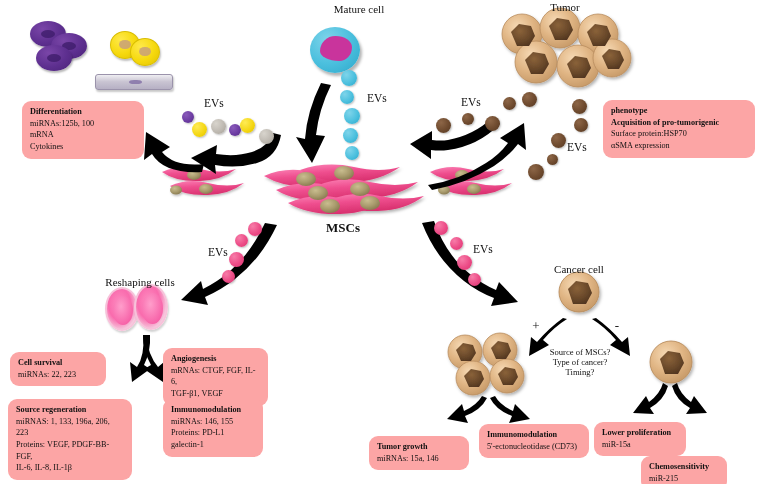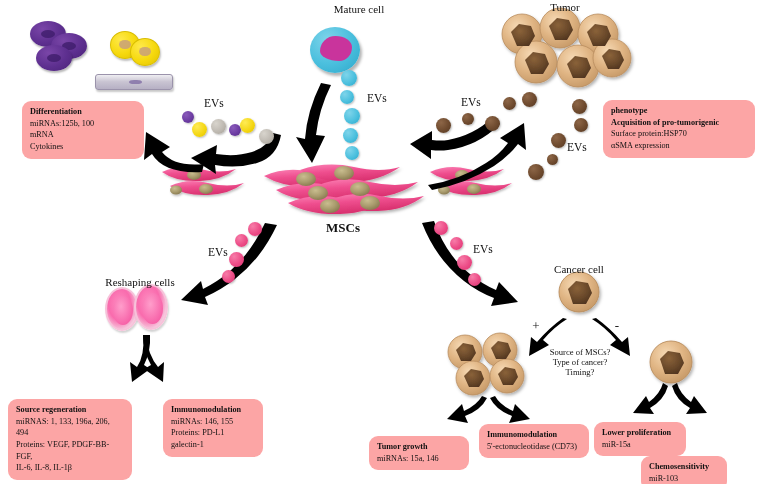--- a/index.html
+++ b/index.html
@@ -442,25 +442,34 @@
     <span class="ln">Cytokines</span>
   </div>
 
   <div class="box" style="left:603px; top:100px; width:152px;">
     <span class="hd">phenotype</span>
     <span class="hd">Acquisition of pro-tumorigenic</span>
     <span class="ln">Surface protein:HSP70</span>
     <span class="ln">αSMA expression</span>
   </div>
 
-
+  <div class="box" style="left:10px; top:352px; width:96px;">
+    <span class="hd">Cell survival</span>
+    <span class="ln">miRNAs: 22, 223</span>
+  </div>
+
+  <div class="box" style="left:163px; top:348px; width:105px;">
+    <span class="hd">Angiogenesis</span>
+    <span class="ln">mRNAs: CTGF, FGF, IL-6,</span>
+    <span class="ln">TGF-β1, VEGF</span>
+  </div>
 
   <div class="box" style="left:8px; top:399px; width:124px;">
     <span class="hd">Source regeneration</span>
-    <span class="ln">miRNAS: 1, 133, 196a, 206, 494</span>
+    <span class="ln">miRNAS: 1, 133, 196a, 206, 223</span>
     <span class="ln">Proteins: VEGF, PDGF-BB- FGF,</span>
     <span class="ln">IL-6, IL-8, IL-1β</span>
   </div>
 
   <div class="box" style="left:163px; top:399px; width:100px;">
     <span class="hd">Immunomodulation</span>
     <span class="ln">miRNAs: 146, 155</span>
     <span class="ln">Proteins: PD-L1</span>
     <span class="ln">galectin-1</span>
   </div>
@@ -476,16 +485,16 @@
   </div>
 
   <div class="box" style="left:594px; top:422px; width:92px;">
     <span class="hd">Lower proliferation</span>
     <span class="ln">miR-15a</span>
   </div>
 
 
   <div class="box" style="left:641px; top:456px; width:86px;">
     <span class="hd">Chemosensitivity</span>
-    <span class="ln">miR-103</span>
+    <span class="ln">miR-215</span>
   </div>
 
 </div>
 
 </body></html>

